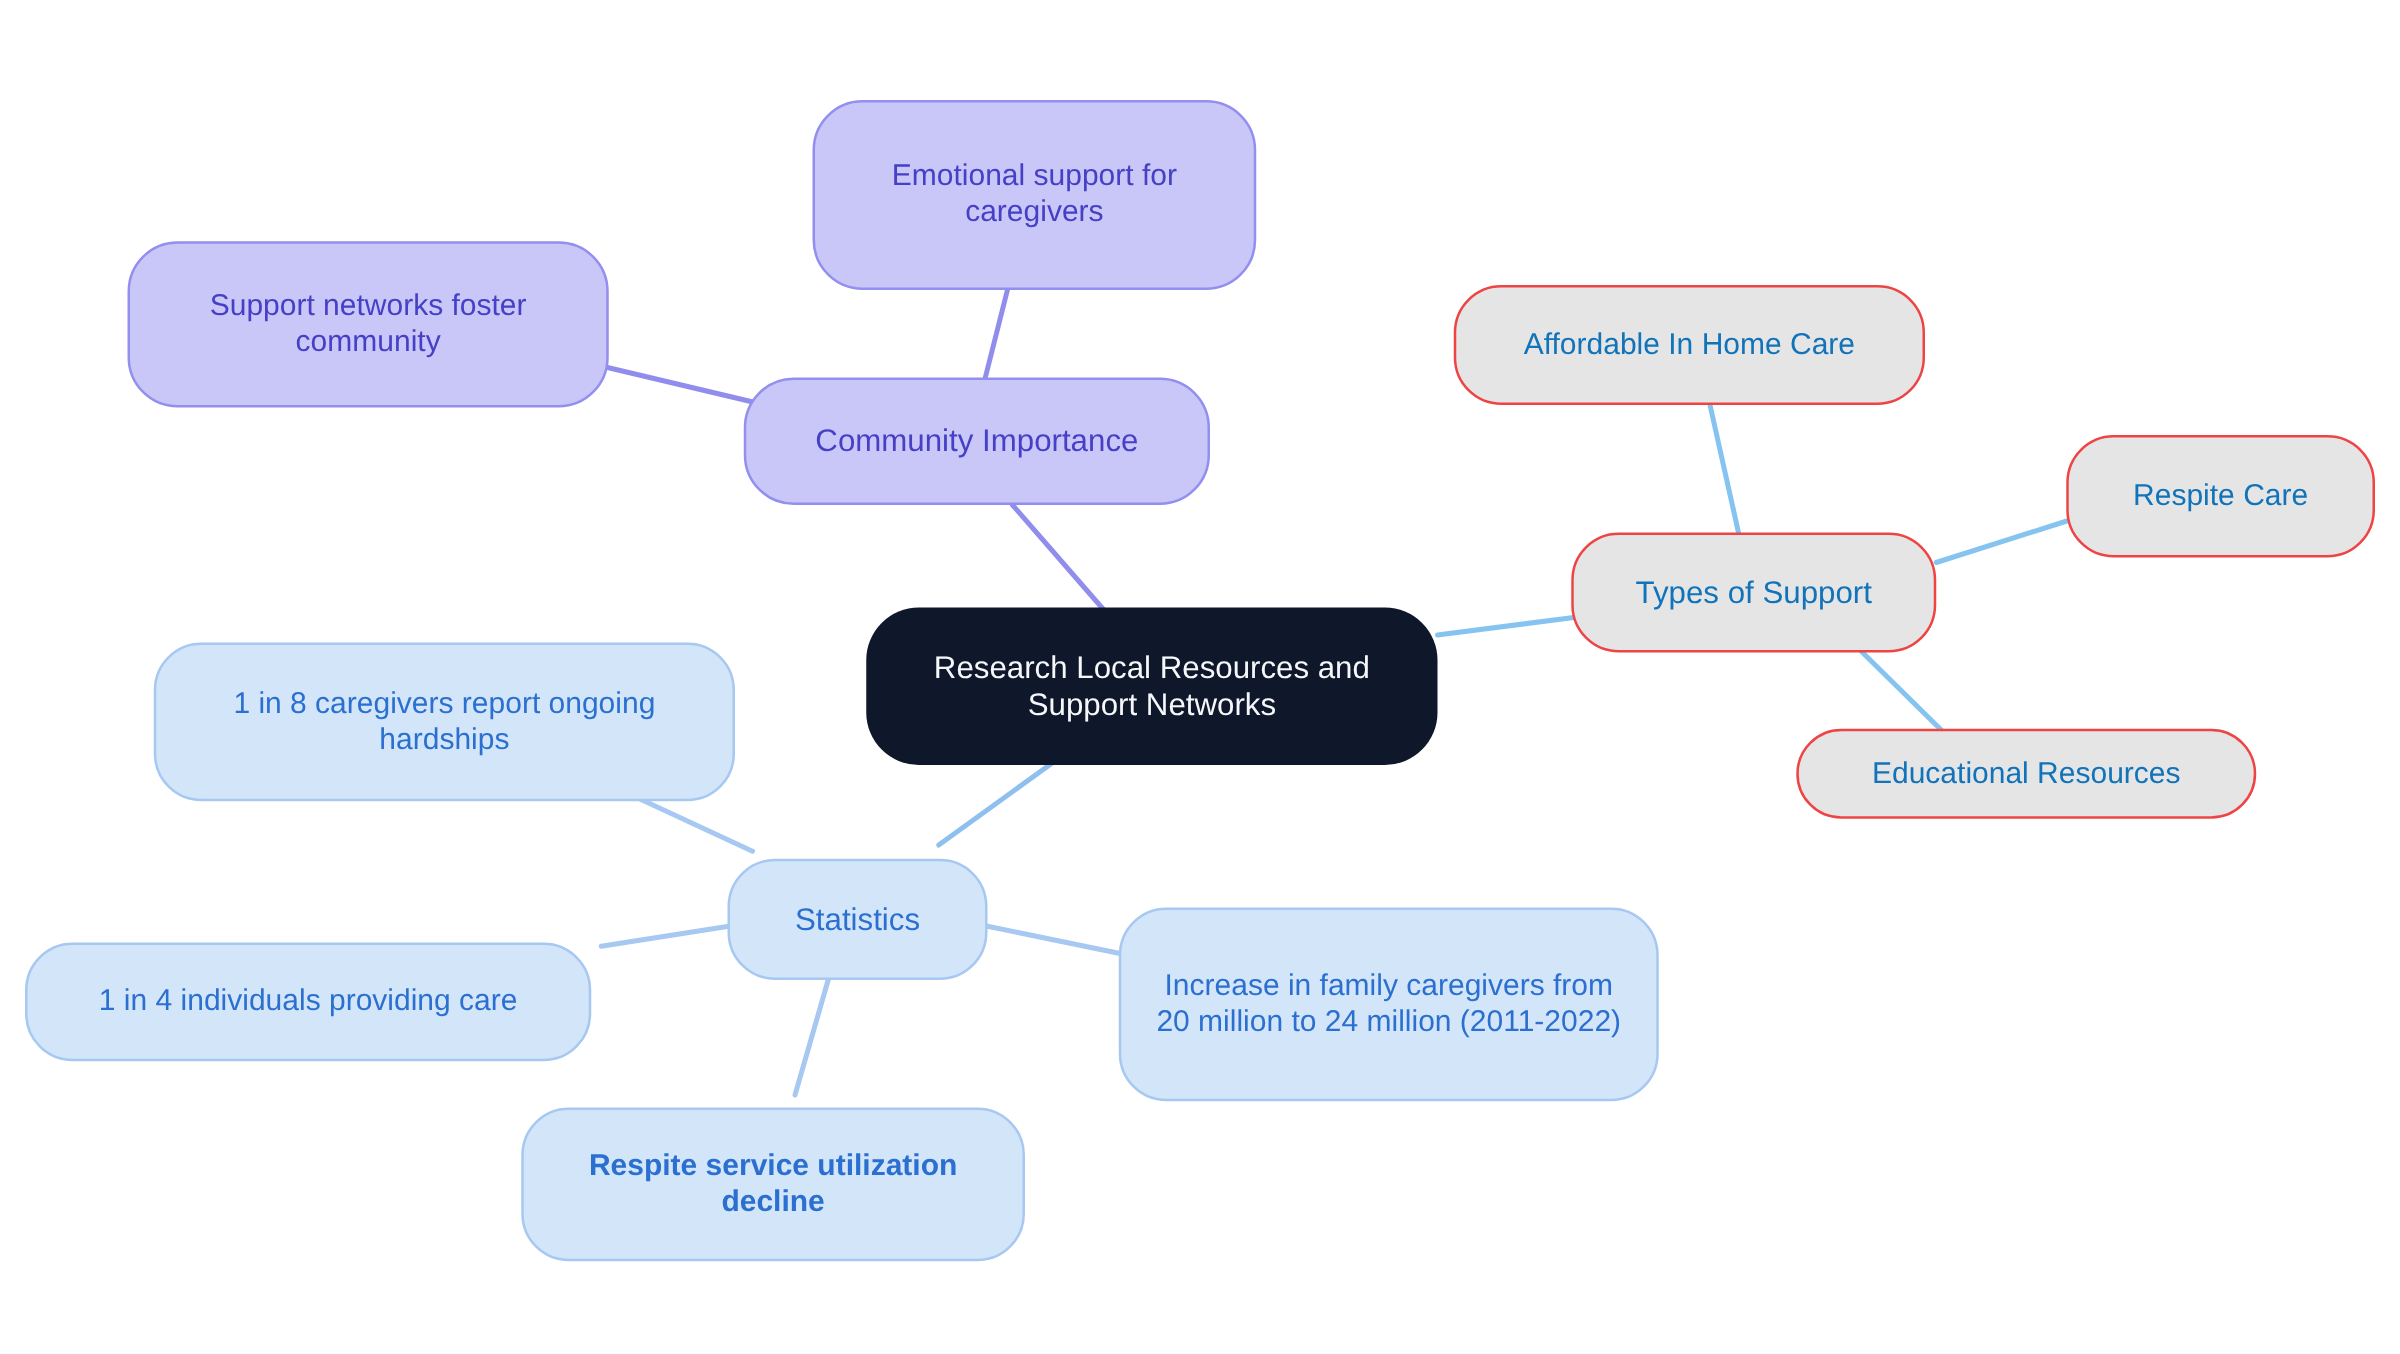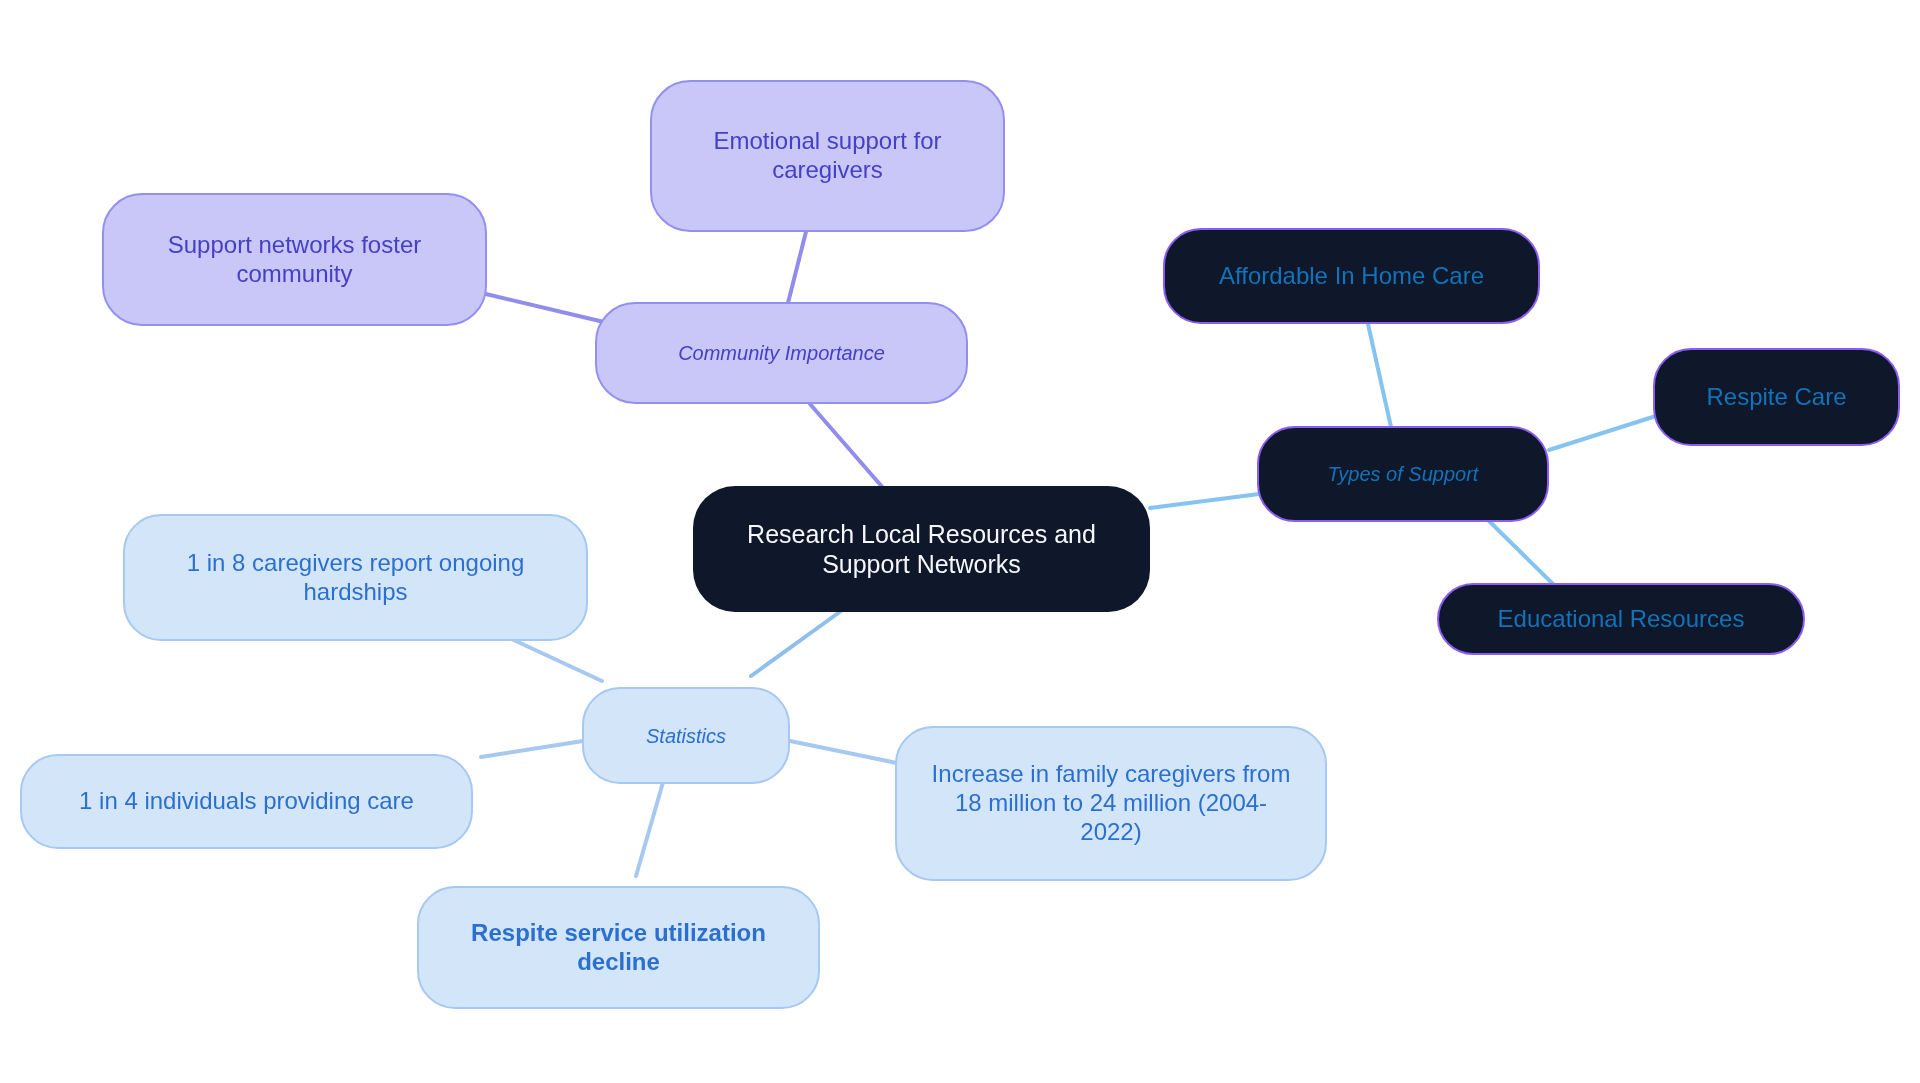--- a/index.html
+++ b/index.html
@@ -35,37 +35,37 @@
   }
   .theme-purple {
     background: #c9c6f8;
     border: 2px solid #938fee;
     color: #4540c6;
     border-radius: 40px;
     font-size: 24px;
     padding: 8px 28px;
   }
   .theme-blue {
-    background: #0f172a;
-    border: 2px solid #8b5cf6;
+    background: #e5e5e5;
+    border: 2px solid #ef4444;
     color: #1173b9;
     border-radius: 38px;
     font-size: 24px;
     padding: 8px 28px;
   }
   .theme-pale {
     background: #d3e5f9;
     border: 2px solid #a6c8f1;
     color: #2b70d0;
     border-radius: 38px;
     font-size: 24px;
     padding: 8px 28px;
     margin-top: 11px;
   }
-  .branch-label { font-size: 20px; font-style: italic; }
+  .branch-label { font-size: 25px; }
 </style>
 </head>
 <body>
 
 <div id="canvas">
 
   <svg id="edges">
 
     <line x1="810" y1="404" x2="884" y2="489" stroke="#918dec" stroke-width="4" stroke-linecap="round"></line>
     <line x1="812" y1="208" x2="788" y2="303" stroke="#918dec" stroke-width="4" stroke-linecap="round"></line>
@@ -116,16 +116,16 @@
   <div class="node theme-pale" style="left:123px; top:503px; width:465px; height:127px;">
     <span>1 in 8 caregivers report ongoing hardships</span>
   </div>
   <div class="node theme-pale" style="left:20px; top:743px; width:453px; height:95px;">
     <span>1 in 4 individuals providing care</span>
   </div>
   <div class="node theme-pale" style="left:417px; top:875px; width:403px; height:123px;font-weight:bold;">
     <span>Respite service utilization decline</span>
   </div>
   <div class="node theme-pale" style="left:895px; top:715px; width:432px; height:155px;">
-    <span>Increase in family caregivers from 18 million to 24 million (2004-2022)</span>
+    <span>Increase in family caregivers from 20 million to 24 million (2011-2022)</span>
   </div>
 
 </div>
 
 </body></html>

